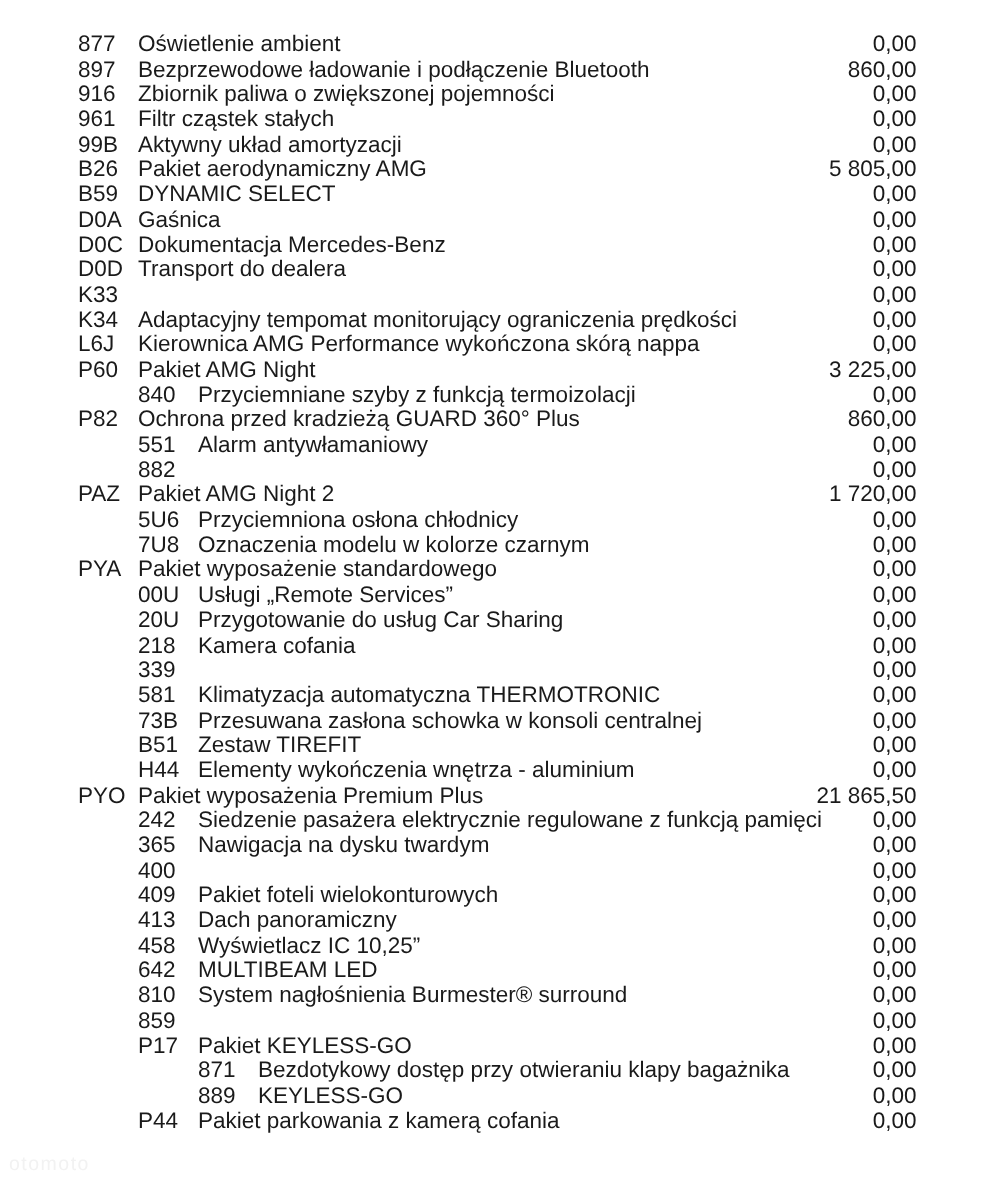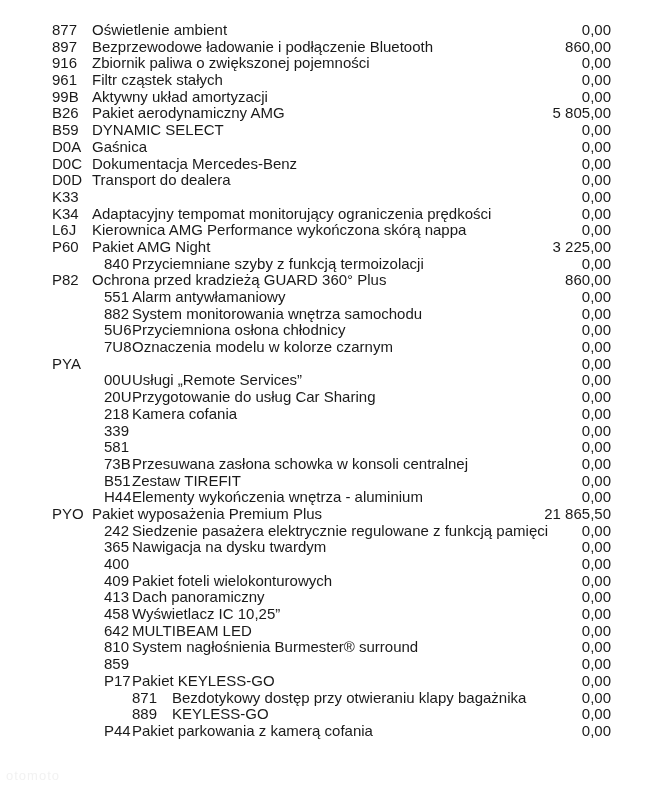--- a/index.html
+++ b/index.html
@@ -4,21 +4,21 @@
   <style>
     html, body { margin: 0; padding: 0; background: #ffffff; }
     body { width: 667px; height: 795px; position: relative; overflow: hidden;
            font-family: "Liberation Sans", "DejaVu Sans", sans-serif; color: #1a1a1a; }
     #list { position: absolute; left: 0; top: 22px; width: 667px; }
     .row { position: relative; height: 16.7px; font-size: 15px; line-height: 16.7px; white-space: nowrap; }
     .code { position: absolute; top: 0; }
     .desc { position: absolute; top: 0; }
     .val { position: absolute; top: 0; right: 56px; text-align: left; }
     .lvl0 .code { left: 52px; } .lvl0 .desc { left: 92px; }
-    .lvl1 .code { left: 104px; } .lvl1 .desc { left: 132px; }
+    .lvl1 .code { left: 92px; } .lvl1 .desc { left: 132px; }
     .lvl2 .code { left: 132px; text-align: right; } .lvl2 .desc { left: 172px; text-align: right; }
     .watermark { position: absolute; left: 6px; bottom: 12px; font-size: 13px;
                  color: #f2f2f2; letter-spacing: 1px; }
   </style>
 </head>
 <body>
 
 <div id="list">
     <div class="row lvl0">
       <span class="code">877</span>
@@ -99,35 +99,40 @@
       <span class="desc">Ochrona przed kradzieżą GUARD 360° Plus</span>
       <span class="val">860,00</span>
     </div>
     <div class="row lvl1">
       <span class="code">551</span>
       <span class="desc">Alarm antywłamaniowy</span>
       <span class="val">0,00</span>
     </div>
     <div class="row lvl1">
       <span class="code">882</span>
-      <span class="desc">System monitorowania wnętrza samochodu</span>
-      <span class="val">0,00</span>
+      <span class="val">0,00</span>
+    </div>
+    <div class="row lvl0">
+      <span class="code">PAZ</span>
+      <span class="desc">Pakiet AMG Night 2</span>
+      <span class="val">1 720,00</span>
     </div>
     <div class="row lvl1">
       <span class="code">5U6</span>
       <span class="desc">Przyciemniona osłona chłodnicy</span>
       <span class="val">0,00</span>
     </div>
     <div class="row lvl1">
       <span class="code">7U8</span>
       <span class="desc">Oznaczenia modelu w kolorze czarnym</span>
       <span class="val">0,00</span>
     </div>
     <div class="row lvl0">
       <span class="code">PYA</span>
+      <span class="desc">Pakiet wyposażenie standardowego</span>
       <span class="val">0,00</span>
     </div>
     <div class="row lvl1">
       <span class="code">00U</span>
       <span class="desc">Usługi „Remote Services”</span>
       <span class="val">0,00</span>
     </div>
     <div class="row lvl1">
       <span class="code">20U</span>
       <span class="desc">Przygotowanie do usług Car Sharing</span>
@@ -137,20 +142,21 @@
       <span class="code">218</span>
       <span class="desc">Kamera cofania</span>
       <span class="val">0,00</span>
     </div>
     <div class="row lvl1">
       <span class="code">339</span>
       <span class="val">0,00</span>
     </div>
     <div class="row lvl1">
       <span class="code">581</span>
+      <span class="desc">Klimatyzacja automatyczna THERMOTRONIC</span>
       <span class="val">0,00</span>
     </div>
     <div class="row lvl1">
       <span class="code">73B</span>
       <span class="desc">Przesuwana zasłona schowka w konsoli centralnej</span>
       <span class="val">0,00</span>
     </div>
     <div class="row lvl1">
       <span class="code">B51</span>
       <span class="desc">Zestaw TIREFIT</span>

